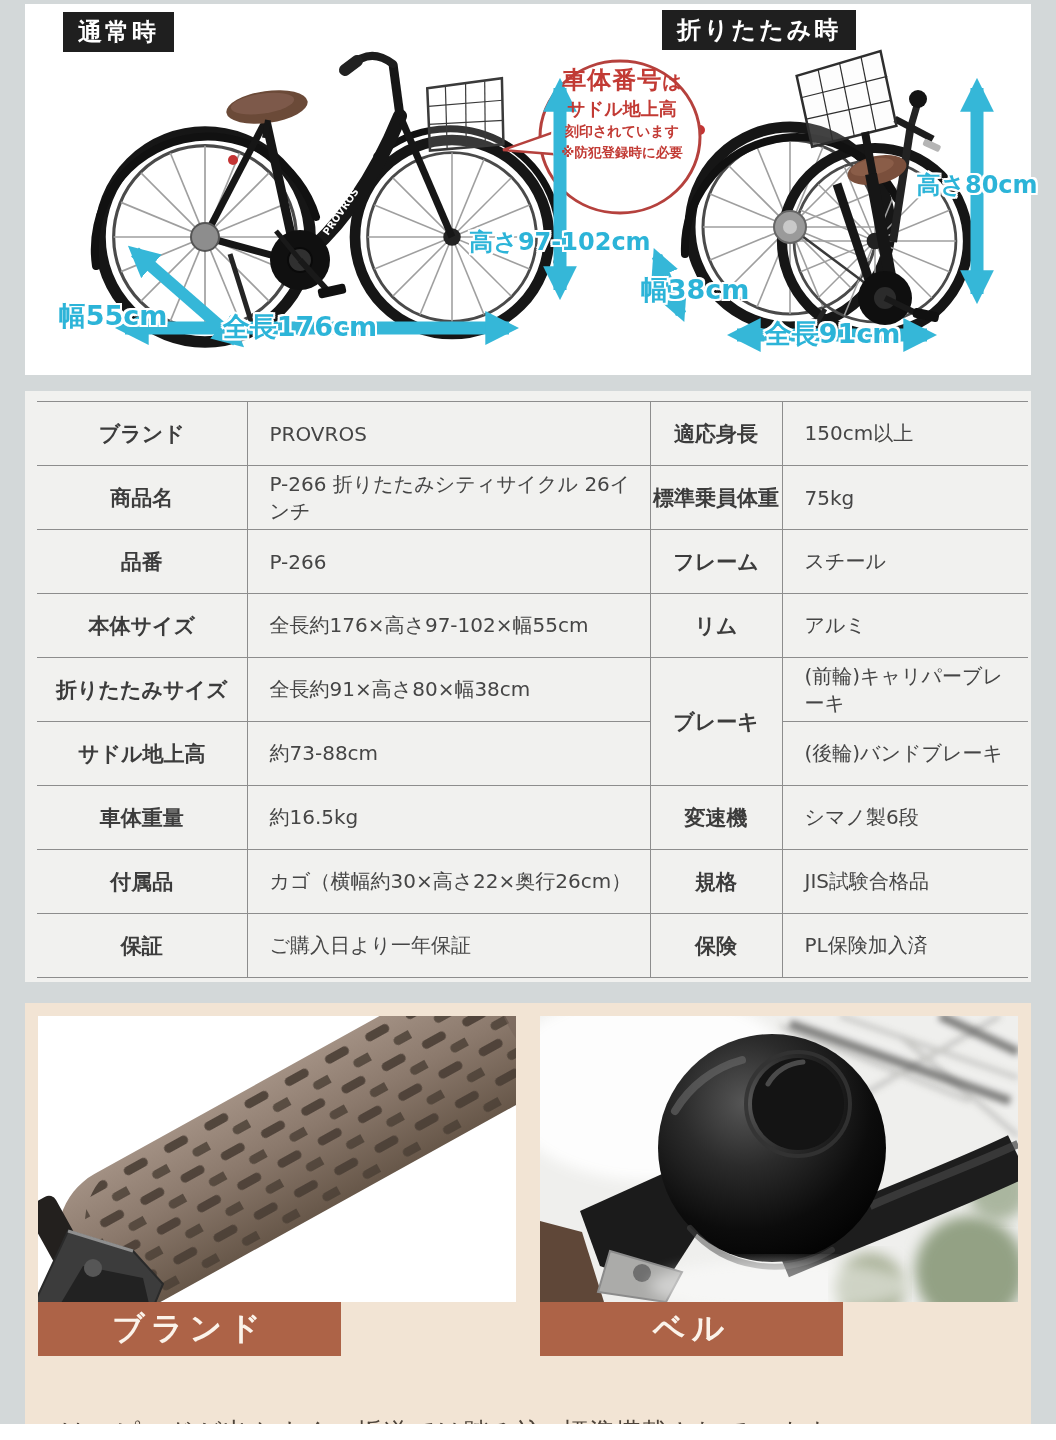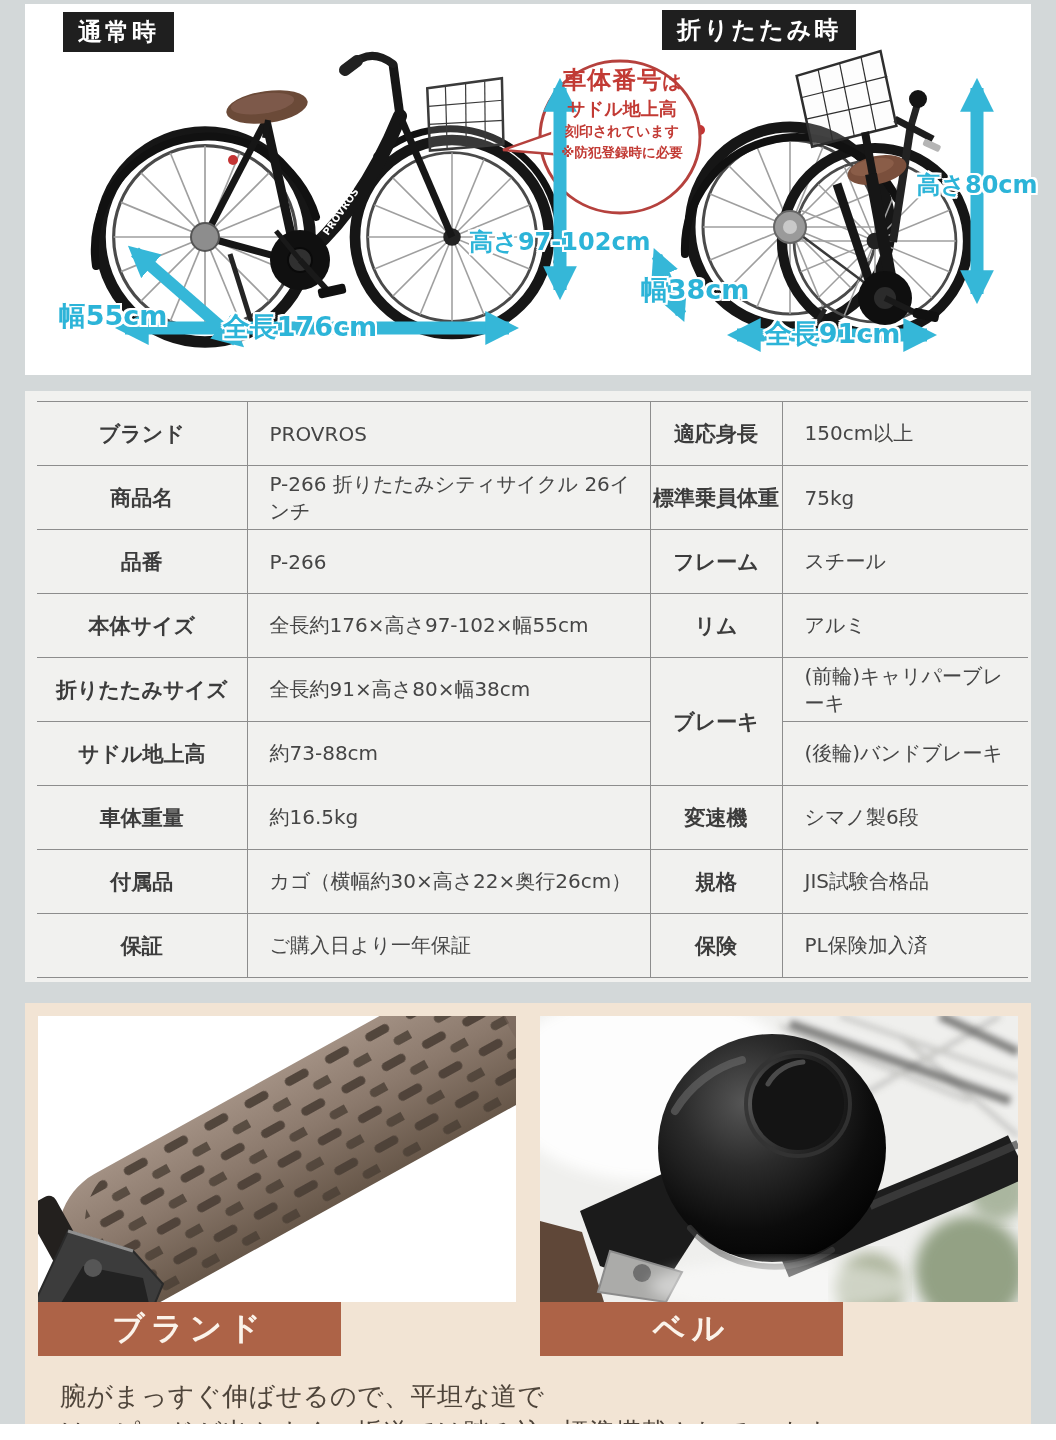--- a/index.html
+++ b/index.html
@@ -345,18 +345,17 @@
       <circle cx="258" cy="88" r="52" fill="none" stroke="#333333" stroke-width="4" opacity="0.9"></circle>
       <circle cx="258" cy="88" r="46" fill="#141414"></circle>
       <path d="M228,68 A44,44 0 0 1 263,46" fill="none" stroke="#4a4a4a" stroke-width="5" stroke-linecap="round"></path>
       <ellipse cx="240" cy="270" rx="130" ry="26" fill="#ffffff" opacity="0.45" filter="url(#softer)"></ellipse>
     </svg>
   </div>
 
   <div class="banner" id="banner-left">ブランド</div>
   <div class="banner" id="banner-right">ベル</div>
 
-  <div class="cap" id="cap-l1">腕がまっすぐ伸ばせるので、平坦な道で</div>
   <div class="cap" id="cap-l2">はスピードが出やすく、坂道では踏み込</div>
   <div class="cap" id="cap-r2">標準搭載されています</div>
 </div>
 
 <div id="bottom-white"></div>
 
 </body></html>

